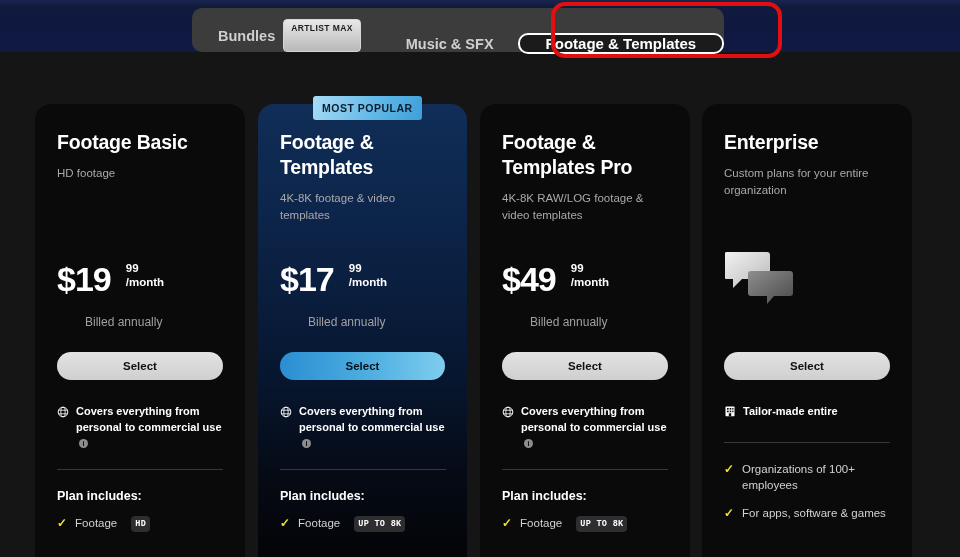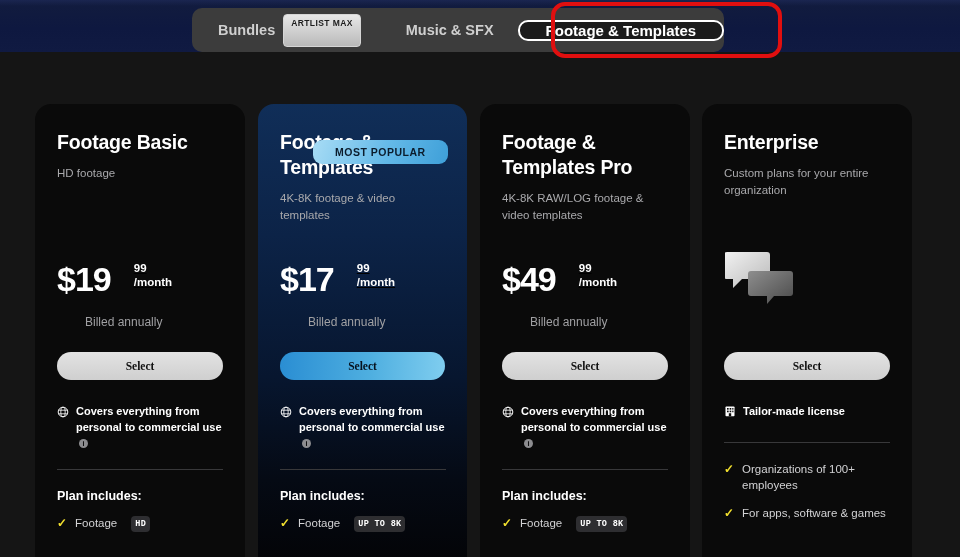--- a/index.html
+++ b/index.html
@@ -17,21 +17,21 @@
     background: linear-gradient(180deg, #121c3e 0%, #0e1840 55%, #101a42 100%);
   }
   .topband .sheen {
     position: absolute; left: 0; top: 0; width: 100%; height: 6px;
     background: linear-gradient(180deg, #1a2550 0%, rgba(18,28,62,0) 100%);
   }
 
   
   .tabbar {
     position: absolute; left: 192px; top: 8px; height: 44px;
-    display: flex; align-items: center;
+    display: flex; align-items: flex-end;
     background: #3c3c3c;
     border-radius: 10px;
   }
   .tab {
     display: flex; align-items: center; justify-content: center;
     gap: 8px; padding: 0 24px;
     font-size: 14.5px; font-weight: 700; color: #cfcfcf;
     white-space: nowrap; cursor: pointer;
   }
   .tab.tab-bundles { padding-left: 26px; padding-right: 20px; }
@@ -68,50 +68,49 @@
     left: 258px; width: 209px;
     background: linear-gradient(180deg, #102e58 0%, #0c2347 28%, #07162f 58%, #050a14 80%, #030305 100%);
   }
   .card.c3 { left: 480px; }
   .card.c4 { left: 702px; }
 
   .badge-popular {
     position: absolute; left: 313px; top: 44px;
     background: linear-gradient(110deg, #a8dcf5 0%, #63b9e8 55%, #3e9fd8 100%);
     color: #0b1c2c; font-size: 10.5px; font-weight: 700; letter-spacing: .5px;
-    padding: 6px 22px; border-radius: 9px;
+    padding: 6px 9px; border-radius: 3px;
     z-index: 5;
-    margin-top: 44px;
   }
 
   .card-title {
     font-size: 19.5px; font-weight: 700; color: #ffffff;
     line-height: 1.28; letter-spacing: -0.2px;
   }
   .card-sub {
     margin-top: 10px;
     font-size: 11.5px; color: #a9a9ac; line-height: 1.45;
     max-width: 170px;
   }
 
   .price-row { position: absolute; left: 22px; top: 158px; display: flex; align-items: flex-start; }
   .price-main { font-size: 34px; font-weight: 700; color: #fff; letter-spacing: -1px; line-height: 1; }
-  .price-right { margin-left: 23px; margin-top: 1px; text-decoration: underline; }
+  .price-right { margin-left: 15px; margin-top: 1px; }
   .price-cents { font-size: 11.5px; font-weight: 700; color: #fff; line-height: 1; display: block; }
   .price-period { font-size: 11.5px; font-weight: 700; color: #fff; line-height: 1.35; display: block; }
   .billed { position: absolute; left: 22px; top: 211px; font-size: 12px; color: #a0a0a3; padding-left: 28px; }
 
   .ent-icon { position: absolute; left: 23px; top: 145px; width: 70px; height: 56px; }
 
   .select-btn {
     position: absolute; left: 22px; top: 248px; width: 166px; height: 28px;
     border-radius: 18px; border: none;
     background: linear-gradient(180deg,#e3e3e3 0%, #cfcfcf 100%);
     color: #111; font-size: 11.5px; font-weight: 700;
-    font-family: Liberation Serif, serif; cursor: pointer;
+    font-family: Liberation Sans, sans-serif; cursor: pointer;
   }
   .card.c2 .select-btn {
     background: linear-gradient(90deg, #2a8ed3 0%, #4fafe0 55%, #7fcdef 100%);
     color: #07121e; width: 165px;
   }
 
   .lic-row {
     position: absolute; left: 22px; top: 300px; width: 172px;
     display: flex; gap: 7px; align-items: flex-start;
   }
@@ -304,21 +303,21 @@
           <rect x="2" y="2" width="12" height="13" rx="1" fill="#fff"></rect>
           <rect x="4" y="4" width="2.2" height="2.2" fill="#0a0a0a"></rect>
           <rect x="7.5" y="4" width="2.2" height="2.2" fill="#0a0a0a"></rect>
           <rect x="11" y="4" width="1.6" height="2.2" fill="#0a0a0a"></rect>
           <rect x="4" y="7.5" width="2.2" height="2.2" fill="#0a0a0a"></rect>
           <rect x="7.5" y="7.5" width="2.2" height="2.2" fill="#0a0a0a"></rect>
           <rect x="11" y="7.5" width="1.6" height="2.2" fill="#0a0a0a"></rect>
           <rect x="6.4" y="11" width="3.2" height="4" fill="#0a0a0a"></rect>
         </svg>
         <div class="lic-text">
-          <span>Tailor-made license</span>
+          <span>Tailor-made entire</span>
         </div>
       </div>
       <div class="divider"></div>
       <div class="feat-list">
         <div class="feat">
           <span class="check">✓</span>
           <span class="feat-label">Organizations of 100+ employees</span>
         </div>
         <div class="feat">
           <span class="check">✓</span>

